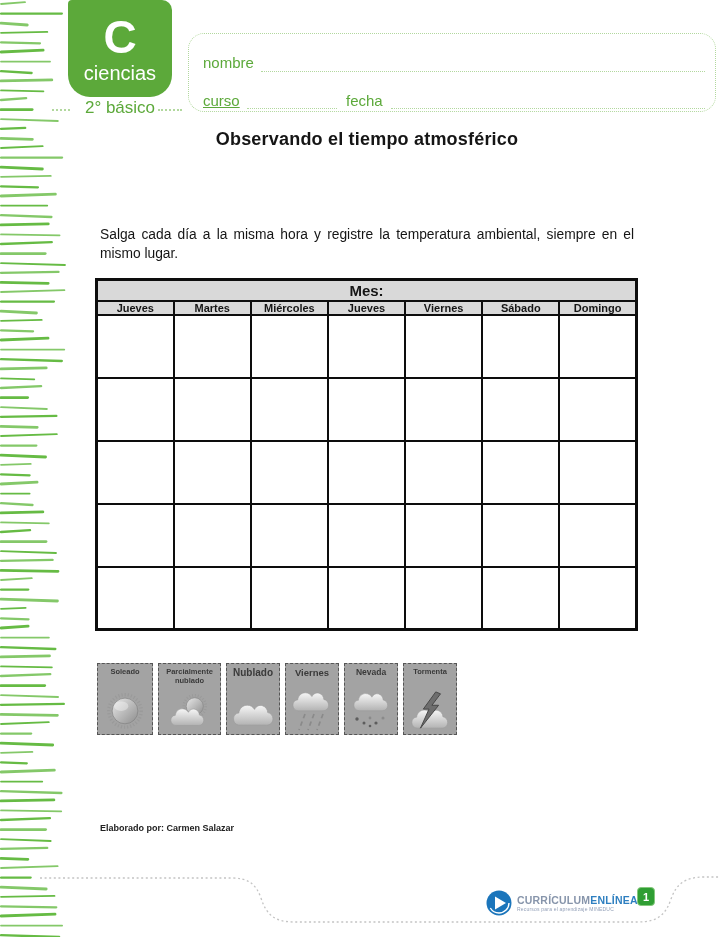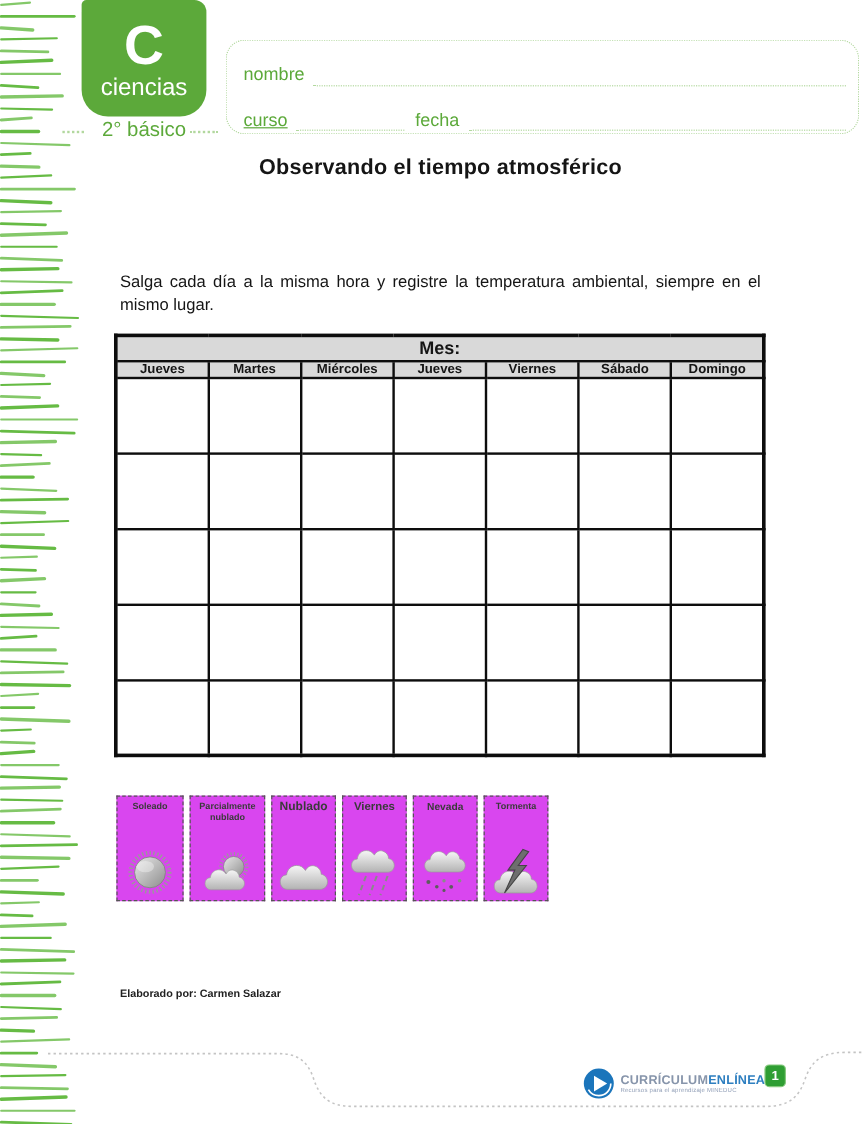--- a/index.html
+++ b/index.html
@@ -60,22 +60,22 @@
     border-collapse:collapse;table-layout:fixed;
   }
   .cal th,.cal td{border:2px solid #0d0d0d;}
   .cal{border:3px solid #0d0d0d;}
   .month-row th{background:var(--table-gray);height:21px;font-size:15px;font-weight:bold;text-align:center;vertical-align:middle;}
   .days-row th{background:var(--table-gray);height:14px;font-size:11px;font-weight:bold;text-align:center;vertical-align:middle;}
   .cal tbody td{height:63px;background:#fff;}
   
   .legend{position:absolute;left:97px;top:663px;display:flex;align-items:flex-start;gap:5px;}
   .legend-item{
-    border:1.5px dashed #555;height:88px;display:flex;flex-direction:column;align-items:center;
-    padding-top:3px;background:#d946ef;
+    border:1.5px dashed #555;height:72px;display:flex;flex-direction:column;align-items:center;
+    padding-top:3px;background:#a3a3a3;
   }
   .legend-item:nth-child(1){width:56px;}
   .legend-item:nth-child(2){width:63px;}
   .legend-item:nth-child(3){width:54px;font-size:10px;}
   .legend-item:nth-child(4){width:54px;font-size:9.5px;}
   .legend-item:nth-child(5){width:54px;font-size:8.5px;}
   .legend-item:nth-child(6){width:54px;}
   .legend-label{font-size:7.5px;font-weight:bold;color:#3a3a3a;text-align:center;line-height:1.2;}
   .legend-item:nth-child(3) .legend-label{font-size:10px;}
   .legend-item:nth-child(4) .legend-label{font-size:9.5px;}

